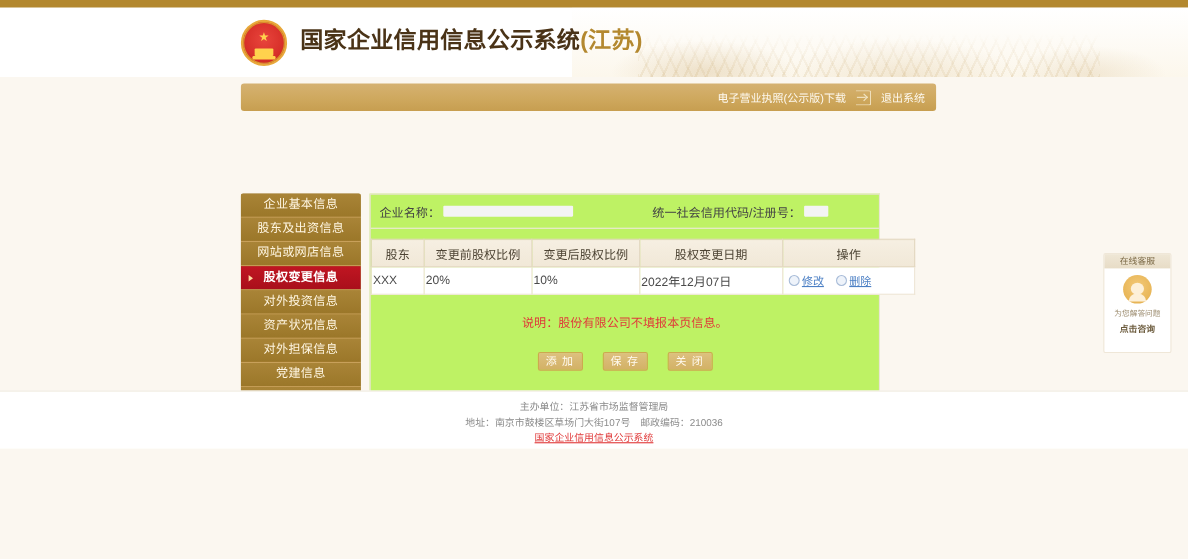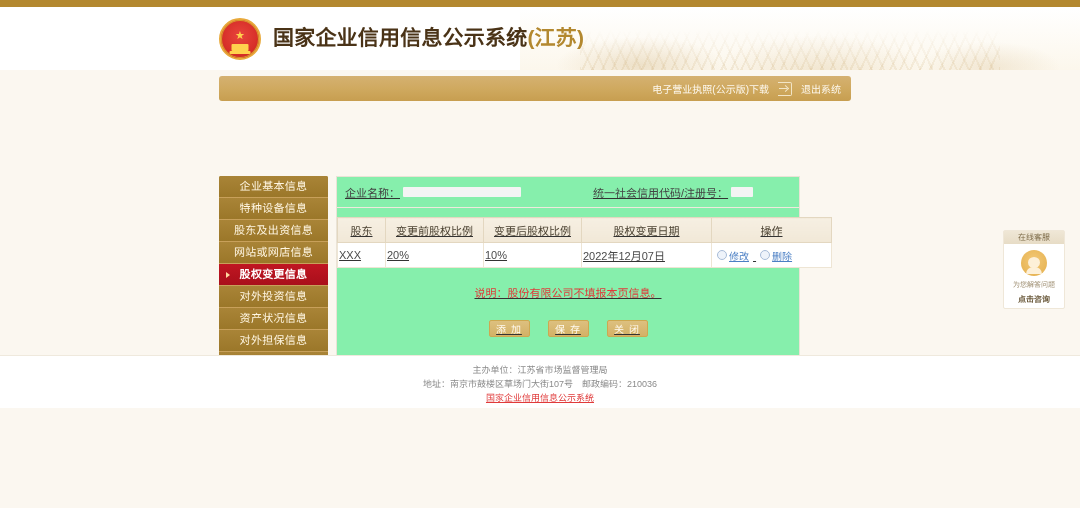--- a/index.html
+++ b/index.html
@@ -281,24 +281,23 @@
     border-bottom: 3px solid transparent;
   }
 
   
   .content {
     position: absolute;
     left: 336px;
     top: 106px;
     width: 464px;
     height: 229px;
-    background: #86efac;
+    background: #bef264;
     border: 1px solid #eae3d6;
     box-sizing: border-box;
-    text-decoration: underline;
   }
   .company-bar {
     height: 31px;
     display: flex;
     align-items: center;
     border-bottom: 1px solid #efe9dd;
     padding: 0 8px;
     font-size: 11px;
     color: #444;
     box-sizing: border-box;
@@ -389,21 +388,21 @@
     position: absolute;
     left: 1003px;
     top: 160px;
     width: 62px;
     background: #ffffff;
     border: 1px solid #efe7d8;
     border-radius: 2px;
     text-align: center;
     font-size: 8px;
     color: #8a7a5c;
-    padding-bottom: 4px;
+    padding-bottom: 16px;
     box-sizing: border-box;
   }
   .sw-head {
     height: 13px;
     line-height: 13px;
     background: linear-gradient(to bottom, #efe7d6, #e7dcc6);
     color: #7d6b48;
     font-size: 8px;
   }
   .sw-avatar {
@@ -483,21 +482,20 @@
   <div class="nav-strip">
     <div class="nav-right">
       <span class="nav-link">电子营业执照(公示版)下载</span>
       <span class="logout-icon"></span>
       <span class="nav-link">退出系统</span>
     </div>
   </div>
 
   <div class="sidebar">
     <div class="side-item">企业基本信息</div>
-    <div class="side-item">特种设备信息</div>
     <div class="side-item">股东及出资信息</div>
     <div class="side-item">网站或网店信息</div>
     <div class="side-item active">股权变更信息</div>
     <div class="side-item">对外投资信息</div>
     <div class="side-item">资产状况信息</div>
     <div class="side-item">对外担保信息</div>
     <div class="side-item">党建信息</div>
     <div class="side-item">社保信息</div>
     <div class="side-item">预览并公示</div>
   </div>

